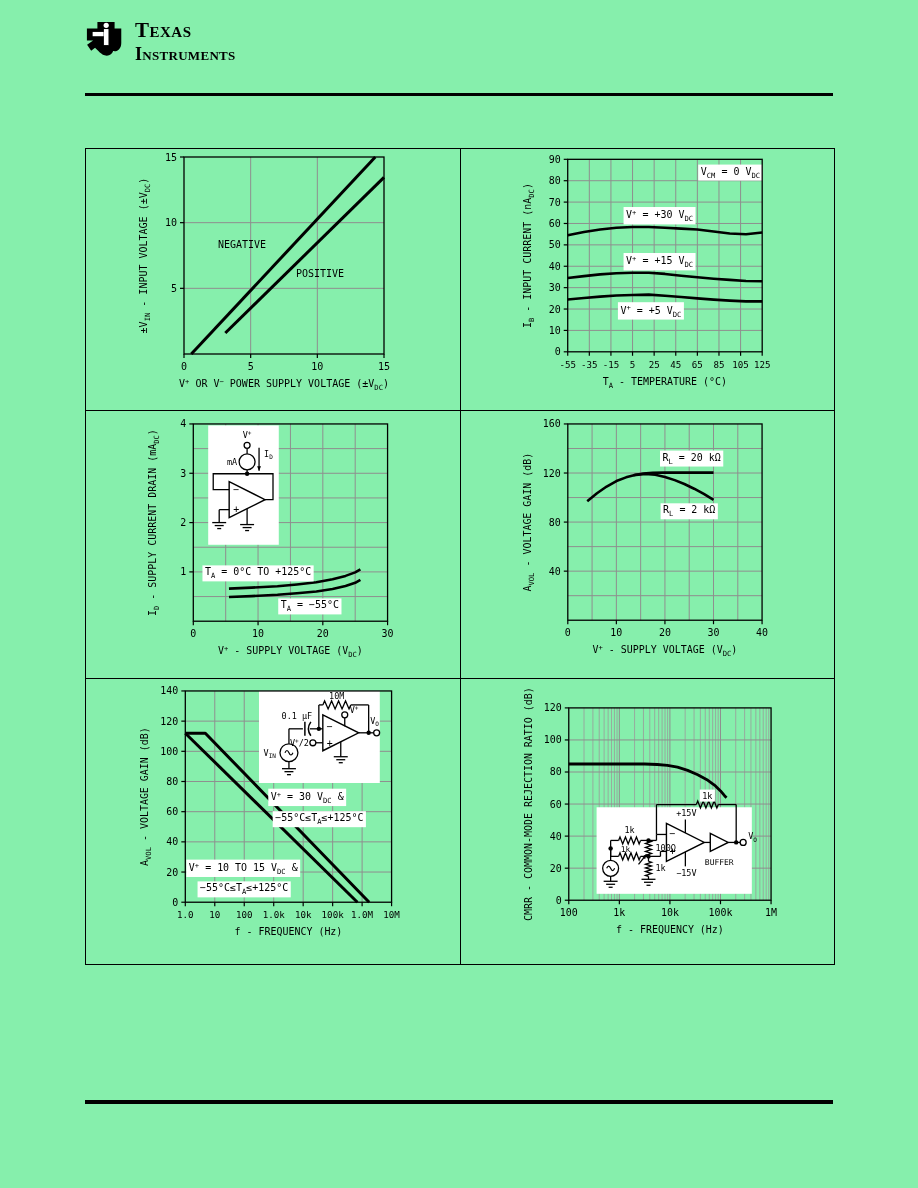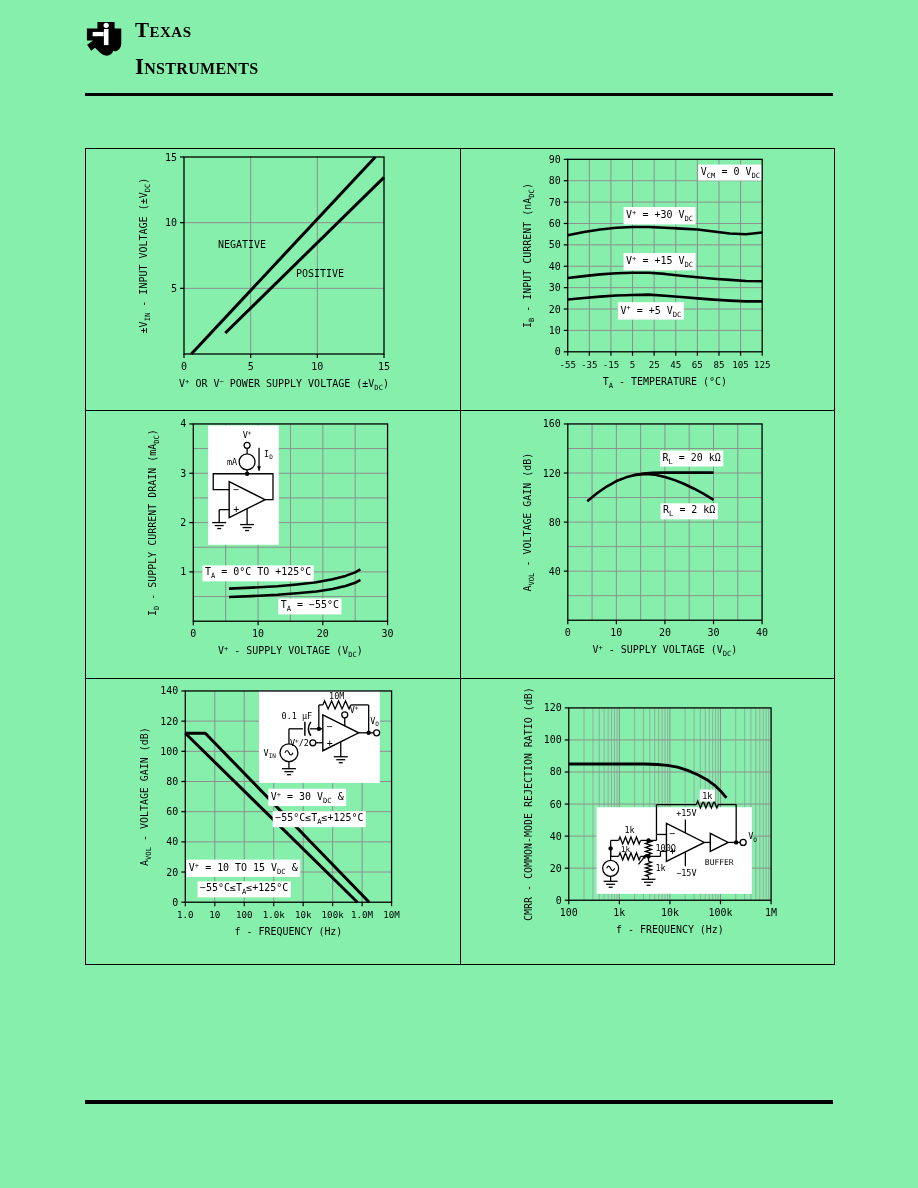--- a/index.html
+++ b/index.html
@@ -3,21 +3,21 @@
 <meta charset="utf-8">
 <style>
   html,body{margin:0;padding:0;background:#e8e8e8;}
   .page{position:relative;width:918px;height:1188px;background:#86efac;margin:0 auto;
         font-family:"DejaVu Sans Mono",monospace;color:#000;overflow:hidden;}
   .logo{position:absolute;left:85px;top:20px;display:flex;align-items:flex-start;}
   .logo-bug{width:42px;height:42px;}
   .logo-text{margin-left:8px;font-family:"Liberation Serif",serif;font-variant:small-caps;
              font-weight:700;line-height:1;color:#000;}
   .logo-text .l1{font-size:21px;letter-spacing:0.5px;}
-  .logo-text .l2{font-size:23px;letter-spacing:0.3px;margin-top:14px;}
+  .logo-text .l2{font-size:18px;letter-spacing:0.3px;margin-top:4px;}
   .rule-top{position:absolute;left:85px;top:93px;width:748px;height:3px;background:#000;}
   .rule-bottom{position:absolute;left:85px;top:1100px;width:748px;height:4px;background:#000;}
   .chart-grid{position:absolute;left:85px;top:148px;width:748px;height:815px;
               border:1px solid #000;display:grid;
               grid-template-columns:374px 374px;grid-template-rows:261px 268px 286px;}
   .cell{position:relative;box-sizing:border-box;}
   .cell.bl{border-left:1px solid #000;}
   .cell.bt{border-top:1px solid #000;}
   .cell svg{display:block;width:100%;height:100%;}
   svg text{font-family:"DejaVu Sans Mono",monospace;fill:#000;}

